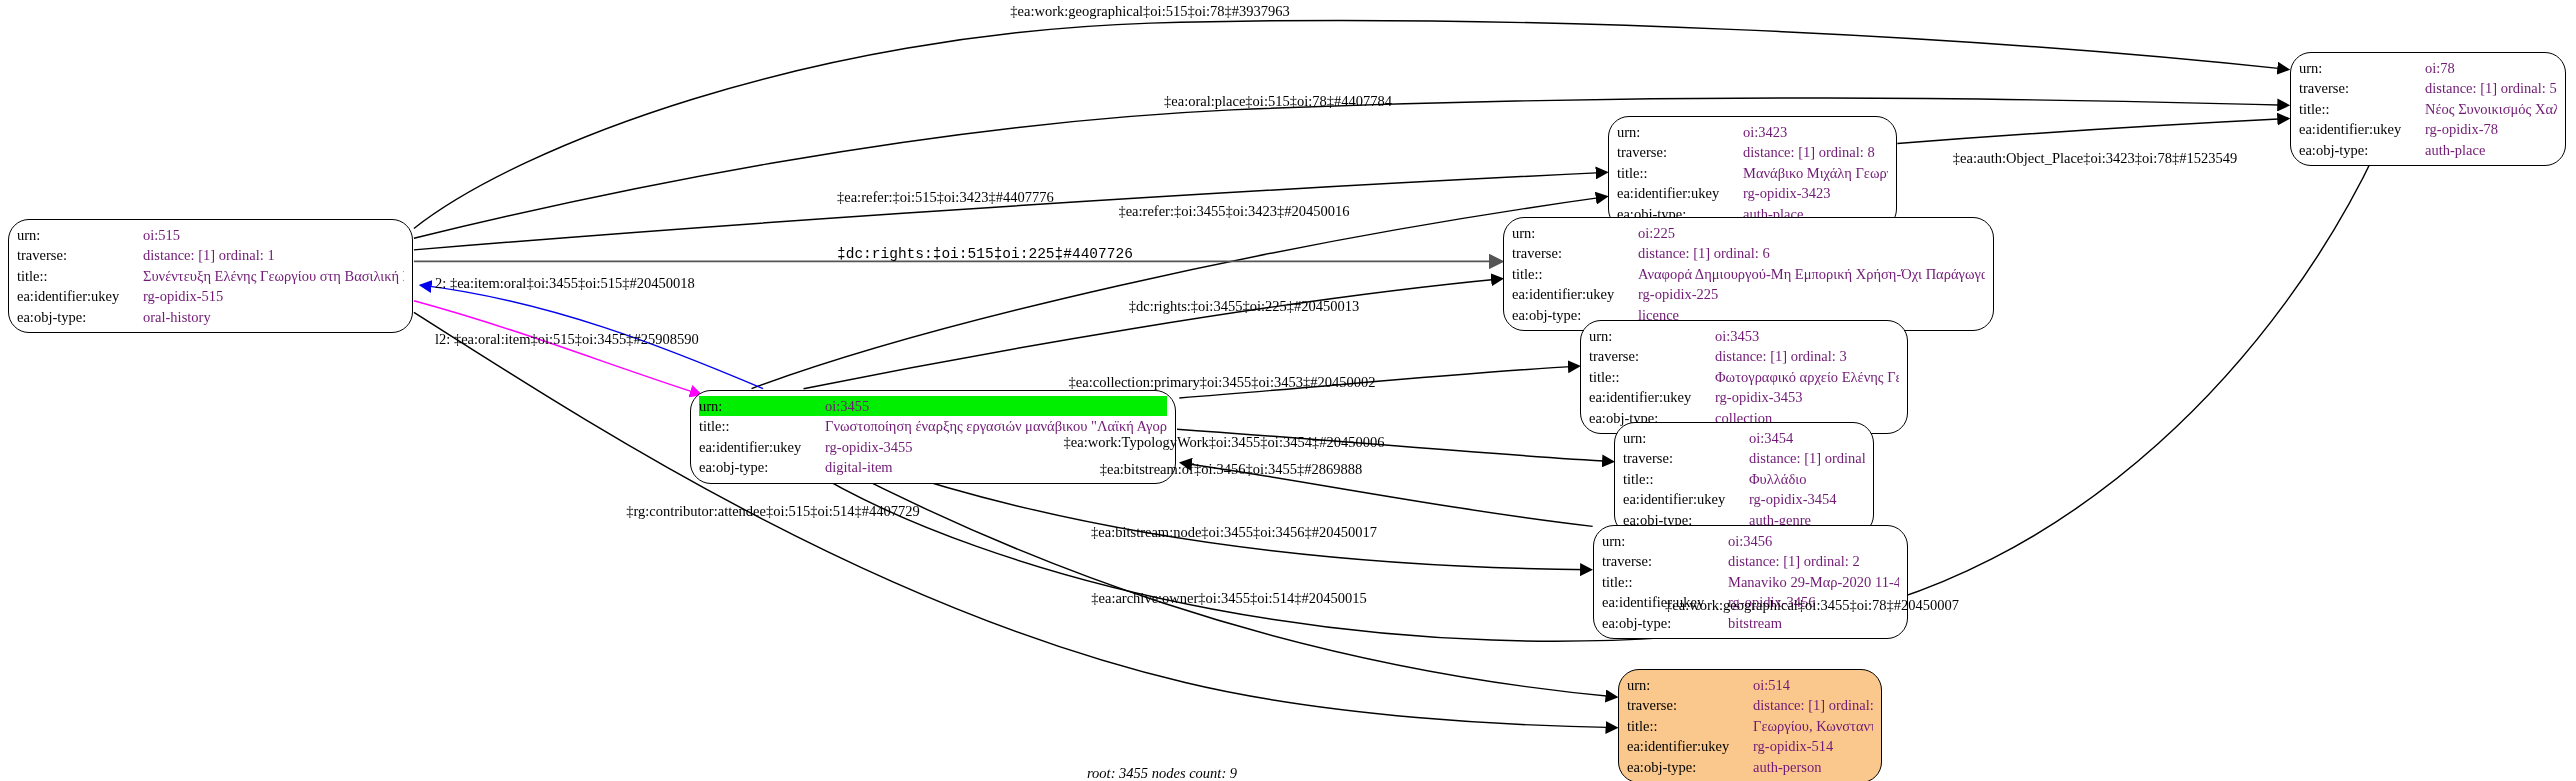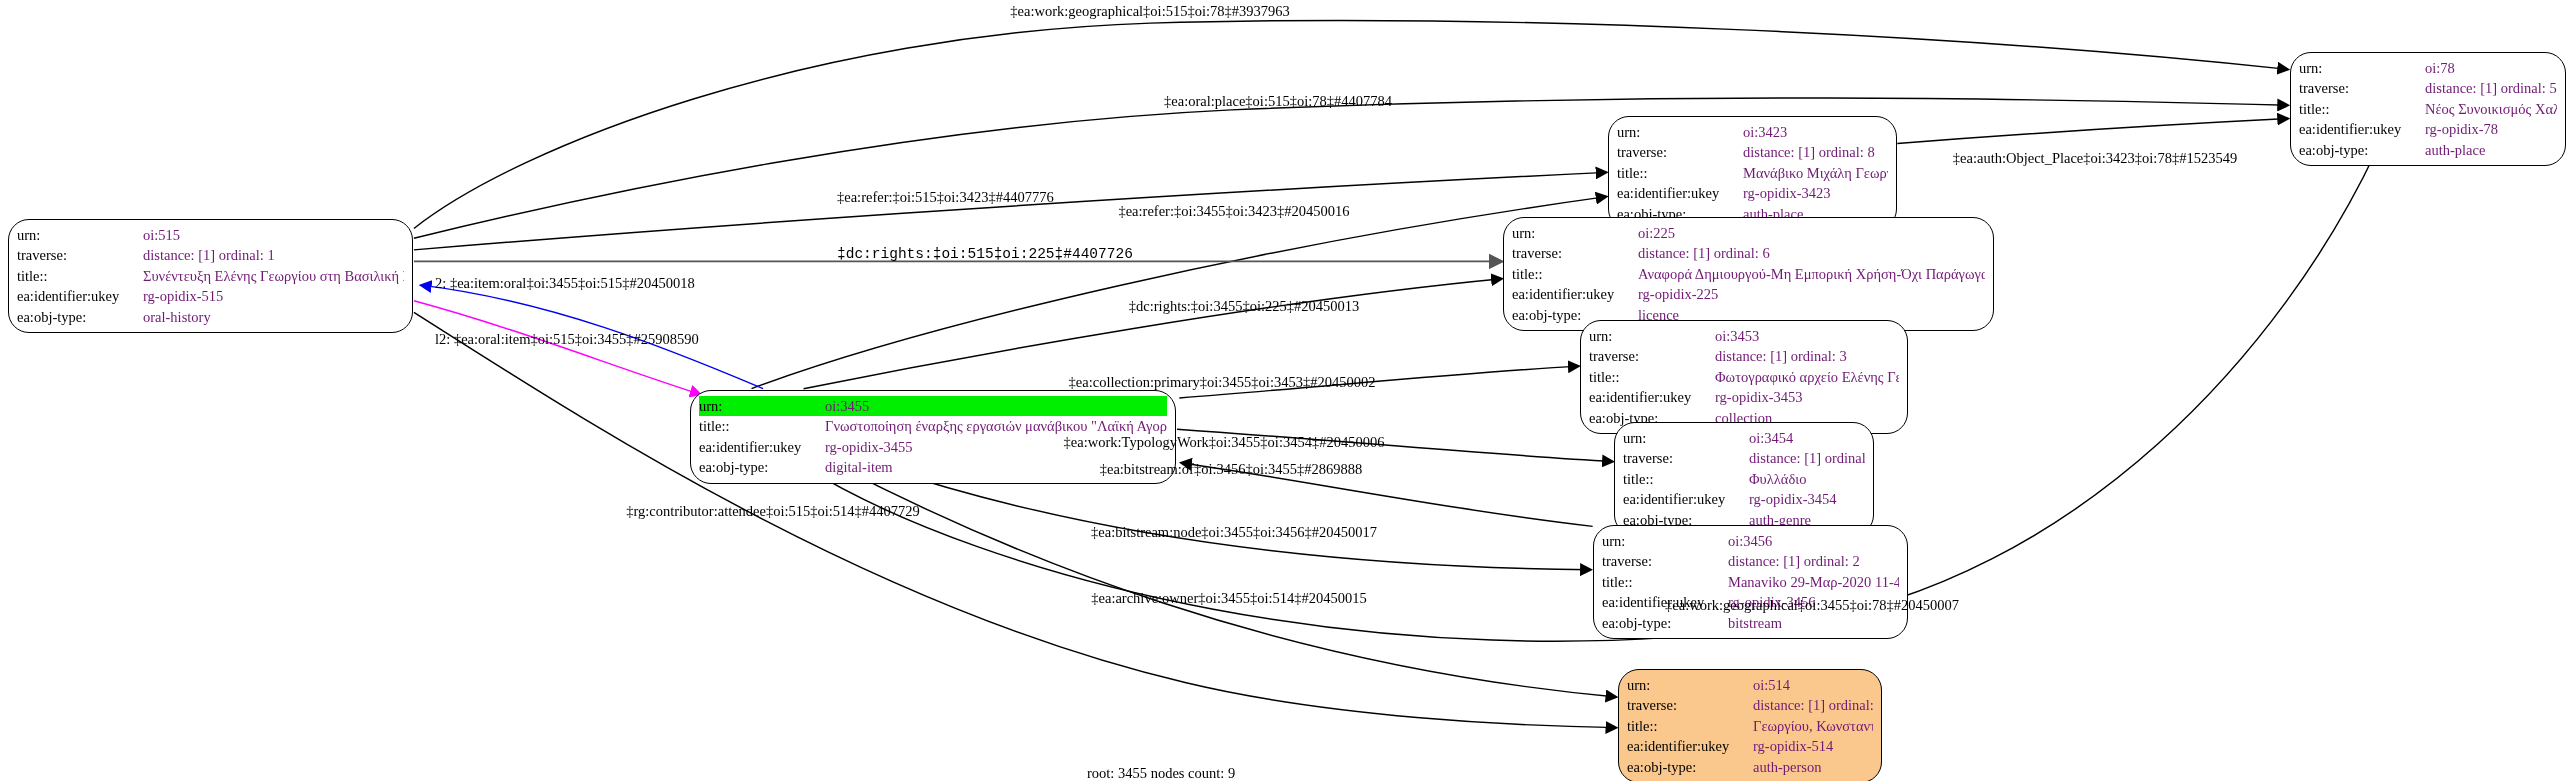--- a/index.html
+++ b/index.html
@@ -314,15 +314,15 @@
       <div class="edge-label" style="top: 299px; left: 1244px; transform: translateX(-50%);">‡dc:rights:‡oi:3455‡oi:225‡#20450013</div>
       <div class="edge-label" style="top: 375px; left: 1222px; transform: translateX(-50%);">‡ea:collection:primary‡oi:3455‡oi:3453‡#20450002</div>
       <div class="edge-label" style="top: 435px; left: 1224px; transform: translateX(-50%);">‡ea:work:TypologyWork‡oi:3455‡oi:3454‡#20450006</div>
       <div class="edge-label" style="top: 462px; left: 1231px; transform: translateX(-50%);">‡ea:bitstream:of‡oi:3456‡oi:3455‡#2869888</div>
       <div class="edge-label" style="top: 504px; left: 773px; transform: translateX(-50%);">‡rg:contributor:attendee‡oi:515‡oi:514‡#4407729</div>
       <div class="edge-label" style="top: 525px; left: 1234px; transform: translateX(-50%);">‡ea:bitstream:node‡oi:3455‡oi:3456‡#20450017</div>
       <div class="edge-label" style="top: 591px; left: 1229px; transform: translateX(-50%);">‡ea:archive:owner‡oi:3455‡oi:514‡#20450015</div>
       <div class="edge-label" style="top: 598px; left: 1812px; transform: translateX(-50%);">‡ea:work:geographical‡oi:3455‡oi:78‡#20450007</div>
     </div>
 
-  <div class="footer" style="left:1087px; top:765px;">root: 3455 nodes count: 9</div>
+  <div class="footer" style="left:1087px; top:765px;font-style:italic;">root: 3455 nodes count: 9</div>
 </div>
 
 
 </body></html>

